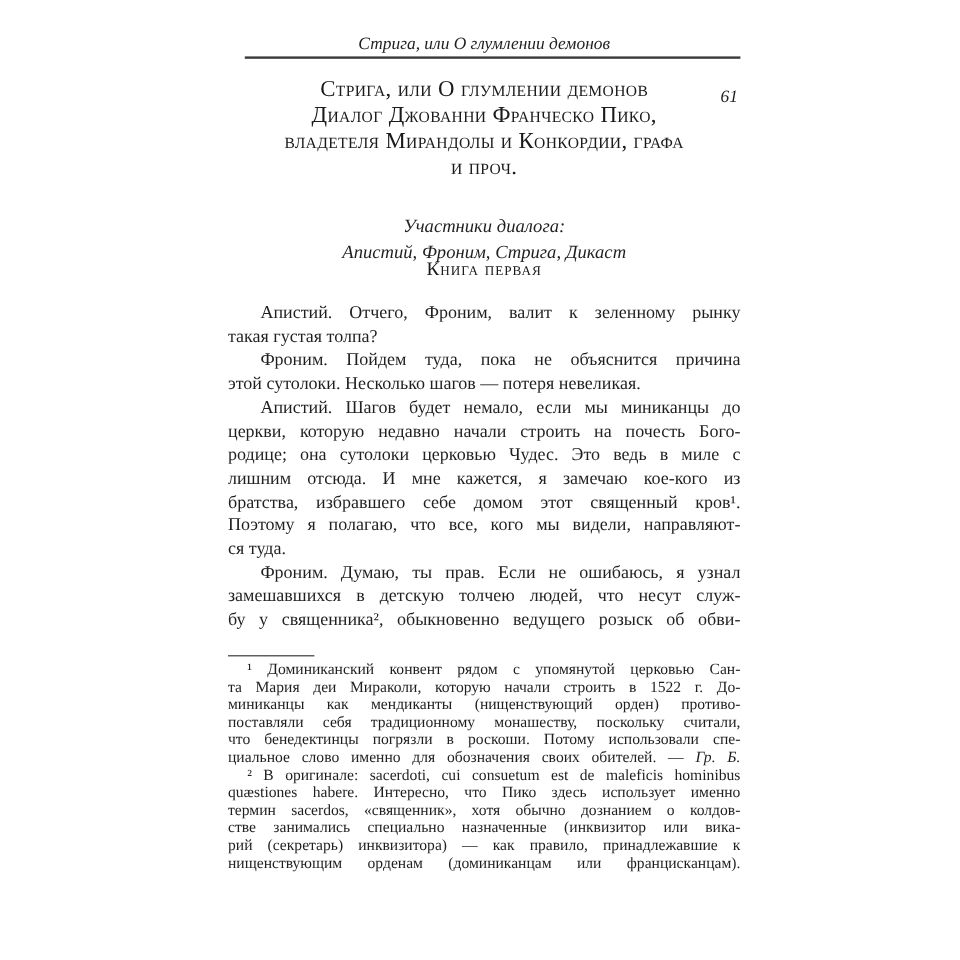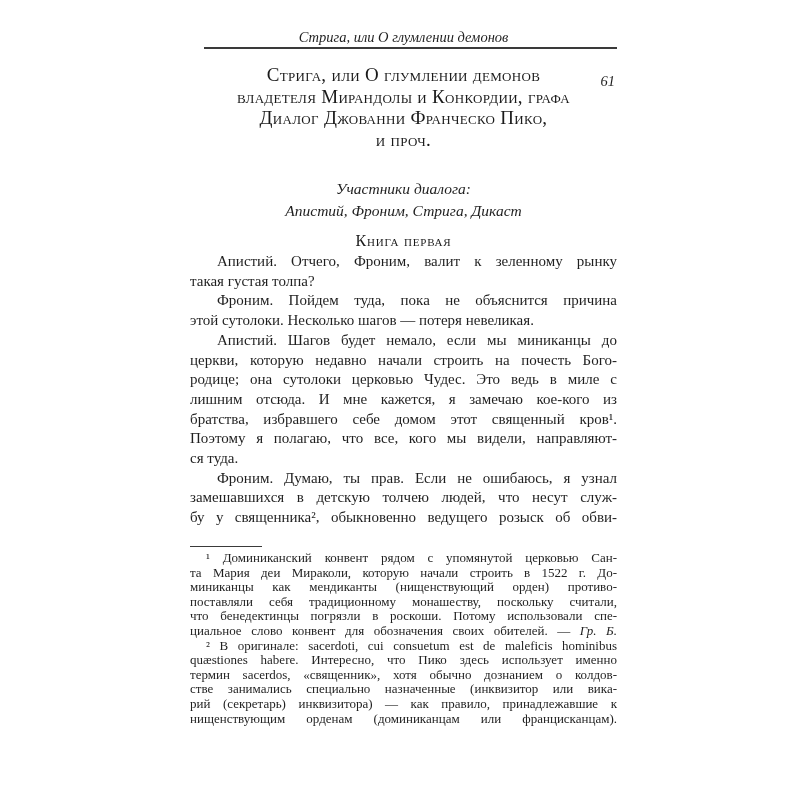--- a/index.html
+++ b/index.html
@@ -70,21 +70,21 @@
     width: 100%;
     text-align: center;
     font-size: 15.5px;
     line-height: 21.5px;
     margin-top: 18px;
   }
 
   
   .section-heading {
     position: absolute;
-    top: 232px;
+    top: 216px;
     left: 0;
     width: 100%;
     text-align: center;
     font-variant: small-caps;
     font-size: 16px;
     letter-spacing: 0.8px;
     color: #1a1a1a;
   }
 
   
@@ -136,22 +136,22 @@
   <div class="column">
 
     <div class="running-header">
       <span class="it">Стрига, или О глумлении демонов</span>
       <span class="rh-num it">61</span>
     </div>
     <div class="header-rule"></div>
 
     <div class="title-block center">
         <div class="tline">Стрига, или О глумлении демонов</div>
+        <div class="tline">Диалог Джованни Франческо Пико,</div>
         <div class="tline">владетеля Мирандолы и Конкордии, графа</div>
-        <div class="tline">Диалог Джованни Франческо Пико,</div>
         <div class="tline endl">и проч.</div>
       </div>
 
     <div class="cast">
       <div class="it">Участники диалога:</div>
       <div class="it">Апистий, Фроним, Стрига, Дикаст</div>
     </div>
 
     <div class="section-heading">Книга первая</div>
 
@@ -184,21 +184,21 @@
 
     <div class="footnotes">
       <div>
           <div class="tline ind">¹ Доминиканский конвент рядом с упомянутой церковью Сан-</div>
           <div class="tline">та Мария деи Мираколи, которую начали строить в 1522 г. До-</div>
           <div class="tline">миниканцы как мендиканты (нищенствующий орден) противо-</div>
           <div class="tline">поставляли себя традиционному монашеству, поскольку считали,</div>
           <div class="tline">что бенедектинцы погрязли в роскоши. Потому использовали спе-</div>
         </div>
       <div class="tline jl">
-        <span>циальное слово конвент для обозначения своих обителей. — </span><span class="it">Гр. Б.</span>
+        <span>циальное слово именно для обозначения своих обителей. — </span><span class="it">Гр. Б.</span>
       </div>
       <div>
           <div class="tline ind">² В оригинале: sacerdoti, cui consuetum est de maleficis hominibus</div>
           <div class="tline">quæstiones habere. Интересно, что Пико здесь использует именно</div>
           <div class="tline">термин sacerdos, «священник», хотя обычно дознанием о колдов-</div>
           <div class="tline">стве занимались специально назначенные (инквизитор или вика-</div>
           <div class="tline">рий (секретарь) инквизитора) — как правило, принадлежавшие к</div>
           <div class="tline">нищенствующим орденам (доминиканцам или францисканцам).</div>
         </div>
     </div>

